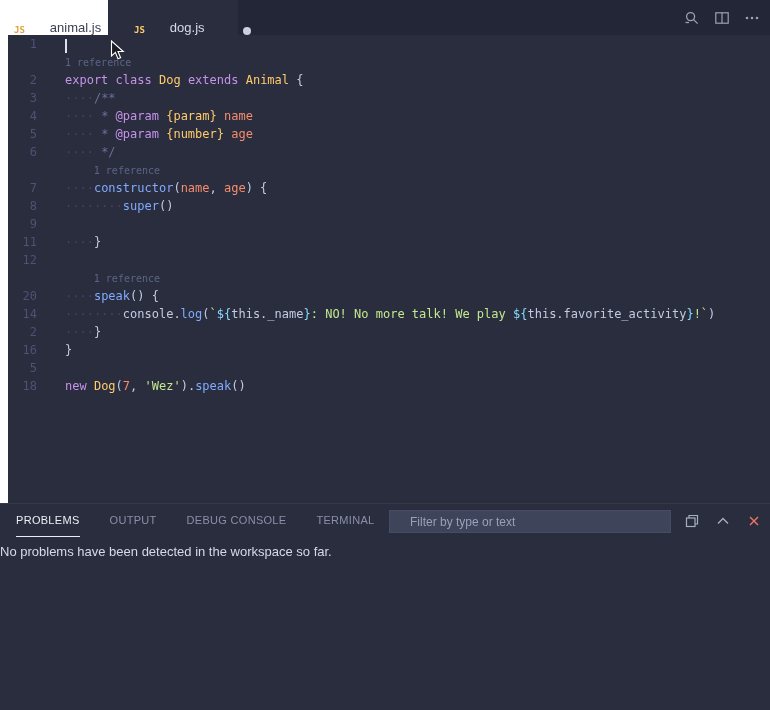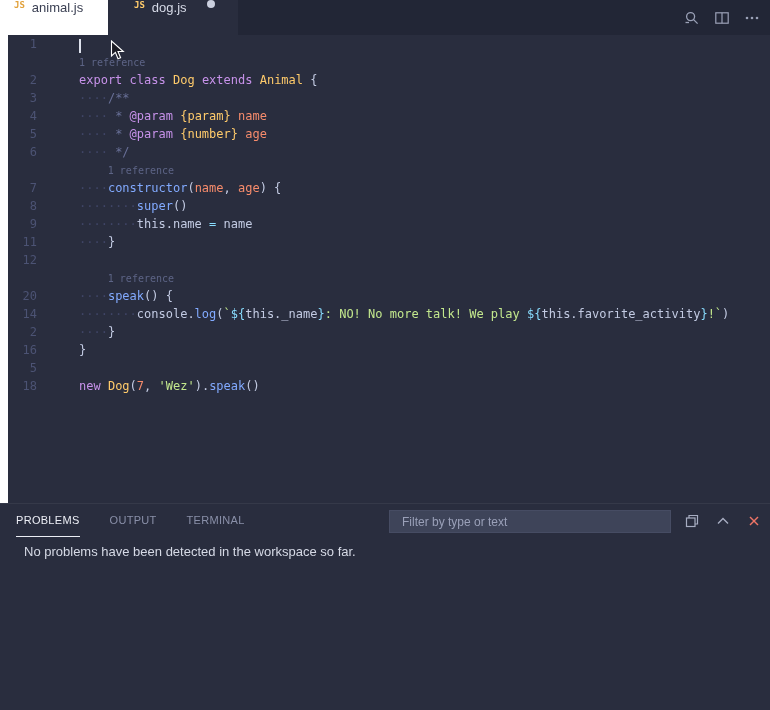--- a/index.html
+++ b/index.html
@@ -8,53 +8,53 @@
     --fg:#c3cbe3; --ws:#3f4566; --editor_bg:#292d3e; --tabbar_bg:#222636;
   }
   *{margin:0;padding:0;box-sizing:border-box}
   body{width:770px;height:710px;overflow:hidden;background:#fff;font-family:"Liberation Sans",sans-serif}
   .app{position:relative;width:770px;height:710px;background:var(--editor_bg);overflow:hidden}
 
   .white-strip{position:absolute;left:0;top:0;width:8px;height:503px;background:#ffffff;z-index:4}
 
   
   .tabbar{position:absolute;left:0;top:0;width:770px;height:35px;background:var(--tabbar_bg);display:flex;align-items:stretch;z-index:3}
-  .tab{display:flex;align-items:flex-start;font-size:13px;gap:7px;cursor:default}
+  .tab{display:flex;align-items:flex-end;font-size:13px;gap:25px;cursor:default}
   .tab-animal{background:#ffffff;color:#3a3f52;width:108px;padding-left:14px}
   .tab-dog{background:var(--editor_bg);color:#d6dae7;width:130px;padding-left:26px}
   .js-badge{font-size:9px;font-weight:700;font-family:"DejaVu Sans Mono",monospace;letter-spacing:0}
   .tab-animal .js-badge{color:#e2a23c}
   .tab-dog .js-badge{color:#ffcb6b}
   .dirty-dot{width:8px;height:8px;border-radius:50%;background:#cbd0df;margin-left:13px;flex:none}
   .tab-actions{margin-left:auto;display:flex;align-items:center;gap:14px;padding-right:10px}
   .tab-actions svg{display:block}
 
   
   .editor{position:absolute;left:8px;top:35px;width:762px;height:468px;background:var(--editor_bg);
           font-family:"DejaVu Sans Mono",monospace;font-size:12px;line-height:18px;z-index:1}
   .row{display:flex;height:18px;white-space:pre}
   .lnum{width:29px;text-align:right;color:#4c5374;flex:none;user-select:none}
-  .lcontent{margin-left:42px;white-space:pre}
+  .lcontent{margin-left:28px;white-space:pre}
   .lens-text{color:#5d6486;font-size:10px;line-height:19px;display:inline-block}
   .tok-kw{color:var(--kw)} .tok-cls{color:var(--cls)} .tok-fn{color:var(--fn)}
   .tok-param{color:var(--param)} .tok-num{color:var(--num)} .tok-str{color:var(--str)}
   .tok-op{color:var(--op)} .tok-cmt{color:var(--cmt)} .tok-doctag{color:var(--doctag)}
   .tok-doctype{color:var(--doctype)} .tok-fg{color:var(--fg)} .tok-ws{color:var(--ws)}
   .caret{display:inline-block;width:2px;height:14px;background:#dde1ec;vertical-align:middle;margin-top:2px}
 
   
   .panel{position:absolute;left:0;top:503px;width:770px;height:207px;background:var(--editor_bg);z-index:2;border-top:1px solid rgba(255,255,255,0.06)}
   .panel-header{position:relative;height:33px;display:flex;align-items:flex-end;padding-left:16px}
   .ptab{font-size:11px;letter-spacing:0.3px;color:#8a90a9;margin-right:30px;height:100%;display:flex;align-items:center;border-bottom:1px solid transparent;cursor:default;white-space:nowrap}
   .ptab.active{color:#eceef5;border-bottom-color:#eceef5}
-  .pfilter{position:absolute;left:389px;top:6px;width:282px;height:23px;background:#3e4459;border:1px solid #464c63;color:#d2d6e5;font-size:12px;padding:0 12px;font-family:"Liberation Sans",sans-serif;outline:none}
+  .pfilter{position:absolute;left:389px;top:6px;width:282px;height:23px;background:#3e4459;border:1px solid #464c63;color:#d2d6e5;font-size:12px;padding:0 20px;font-family:"Liberation Sans",sans-serif;outline:none}
   .pfilter::placeholder{color:#9aa0b8}
   .panel-icons{position:absolute;right:8px;top:0;height:33px;display:flex;align-items:center;gap:15px}
   .panel-icons svg{display:block}
-  .panel-message{font-size:13px;color:#d6dae6;padding:7px 0 0 24px}
+  .panel-message{font-size:13px;color:#d6dae6;padding:7px 0 0 0}
 
   .mouse{position:absolute;left:110px;top:40px;z-index:10;pointer-events:none}
 </style>
 </head>
 <body>
 
 <div class="app">
 
   <div class="white-strip"></div>
 
@@ -103,38 +103,39 @@
         <div class="row"><span class="lnum">1</span><span class="lcontent"><span class="caret"></span></span></div>
         <div class="row"><span class="lnum"></span><span class="lcontent"><span class="lens-text" style="margin-left: 0px;">1 reference</span></span></div>
         <div class="row"><span class="lnum">2</span><span class="lcontent"><span class="tok-kw">export</span><span class="tok-fg"> </span><span class="tok-kw">class</span><span class="tok-fg"> </span><span class="tok-cls">Dog</span><span class="tok-fg"> </span><span class="tok-kw">extends</span><span class="tok-fg"> </span><span class="tok-cls">Animal</span><span class="tok-fg"> {</span></span></div>
         <div class="row"><span class="lnum">3</span><span class="lcontent"><span class="tok-ws">····</span><span class="tok-cmt">/**</span></span></div>
         <div class="row"><span class="lnum">4</span><span class="lcontent"><span class="tok-ws">····</span><span class="tok-cmt"> * </span><span class="tok-doctag">@param</span><span class="tok-cmt"> </span><span class="tok-doctype">{param}</span><span class="tok-cmt"> </span><span class="tok-param">name</span></span></div>
         <div class="row"><span class="lnum">5</span><span class="lcontent"><span class="tok-ws">····</span><span class="tok-cmt"> * </span><span class="tok-doctag">@param</span><span class="tok-cmt"> </span><span class="tok-doctype">{number}</span><span class="tok-cmt"> </span><span class="tok-param">age</span></span></div>
         <div class="row"><span class="lnum">6</span><span class="lcontent"><span class="tok-ws">····</span><span class="tok-cmt"> */</span></span></div>
         <div class="row"><span class="lnum"></span><span class="lcontent"><span class="lens-text" style="margin-left: 28.8px;">1 reference</span></span></div>
         <div class="row"><span class="lnum">7</span><span class="lcontent"><span class="tok-ws">····</span><span class="tok-fn">constructor</span><span class="tok-fg">(</span><span class="tok-param">name</span><span class="tok-fg">, </span><span class="tok-param">age</span><span class="tok-fg">) {</span></span></div>
         <div class="row"><span class="lnum">8</span><span class="lcontent"><span class="tok-ws">········</span><span class="tok-fn">super</span><span class="tok-fg">()</span></span></div>
-        <div class="row"><span class="lnum">9</span><span class="lcontent"><span class="tok-ws">········</span><span class="tok-fg">this.name </span><span class="tok-op">=</span><span class="tok-fg"> name</span></span></div>
+        <div class="row"><span class="lnum">9</span></div>
         <div class="row"><span class="lnum">11</span><span class="lcontent"><span class="tok-ws">····</span><span class="tok-fg">}</span></span></div>
         <div class="row"><span class="lnum">12</span><span class="lcontent"></span></div>
         <div class="row"><span class="lnum"></span><span class="lcontent"><span class="lens-text" style="margin-left: 28.8px;">1 reference</span></span></div>
         <div class="row"><span class="lnum">20</span><span class="lcontent"><span class="tok-ws">····</span><span class="tok-fn">speak</span><span class="tok-fg">() {</span></span></div>
         <div class="row"><span class="lnum">14</span><span class="lcontent"><span class="tok-ws">········</span><span class="tok-fg">console</span><span class="tok-fg">.</span><span class="tok-fn">log</span><span class="tok-fg">(</span><span class="tok-str">`</span><span class="tok-op">${</span><span class="tok-fg">this._name</span><span class="tok-op">}</span><span class="tok-str">: NO! No more talk! We play </span><span class="tok-op">${</span><span class="tok-fg">this.favorite_activity</span><span class="tok-op">}</span><span class="tok-str">!`</span><span class="tok-fg">)</span></span></div>
         <div class="row"><span class="lnum">2</span><span class="lcontent"><span class="tok-ws">····</span><span class="tok-fg">}</span></span></div>
         <div class="row"><span class="lnum">16</span><span class="lcontent"><span class="tok-fg">}</span></span></div>
         <div class="row"><span class="lnum">5</span><span class="lcontent"></span></div>
         <div class="row"><span class="lnum">18</span><span class="lcontent"><span class="tok-kw">new</span><span class="tok-fg"> </span><span class="tok-cls">Dog</span><span class="tok-fg">(</span><span class="tok-num">7</span><span class="tok-fg">, </span><span class="tok-str">'Wez'</span><span class="tok-fg">)</span><span class="tok-fg">.</span><span class="tok-fn">speak</span><span class="tok-fg">()</span></span></div>
       </div>
   </div>
 
   <div class="panel">
     <div class="panel-header">
       <div style="display:flex;height:100%">
           <div class="ptab active">PROBLEMS</div>
           <div class="ptab">OUTPUT</div>
+          <div class="ptab">DEBUG CONSOLE</div>
           <div class="ptab">TERMINAL</div>
         </div>
       <input class="pfilter" type="text" placeholder="Filter by type or text" style="">
       <div class="panel-icons">
         <span>
           <svg width="16" height="16" viewBox="0 0 16 16">
               <g stroke="#a7adc2" stroke-width="1.2" fill="none">
                 <rect x="2.5" y="5" width="8.5" height="8.5"></rect>
                 <path d="M5 5 V2.5 H13.5 V11 H11"></path>
               </g>

